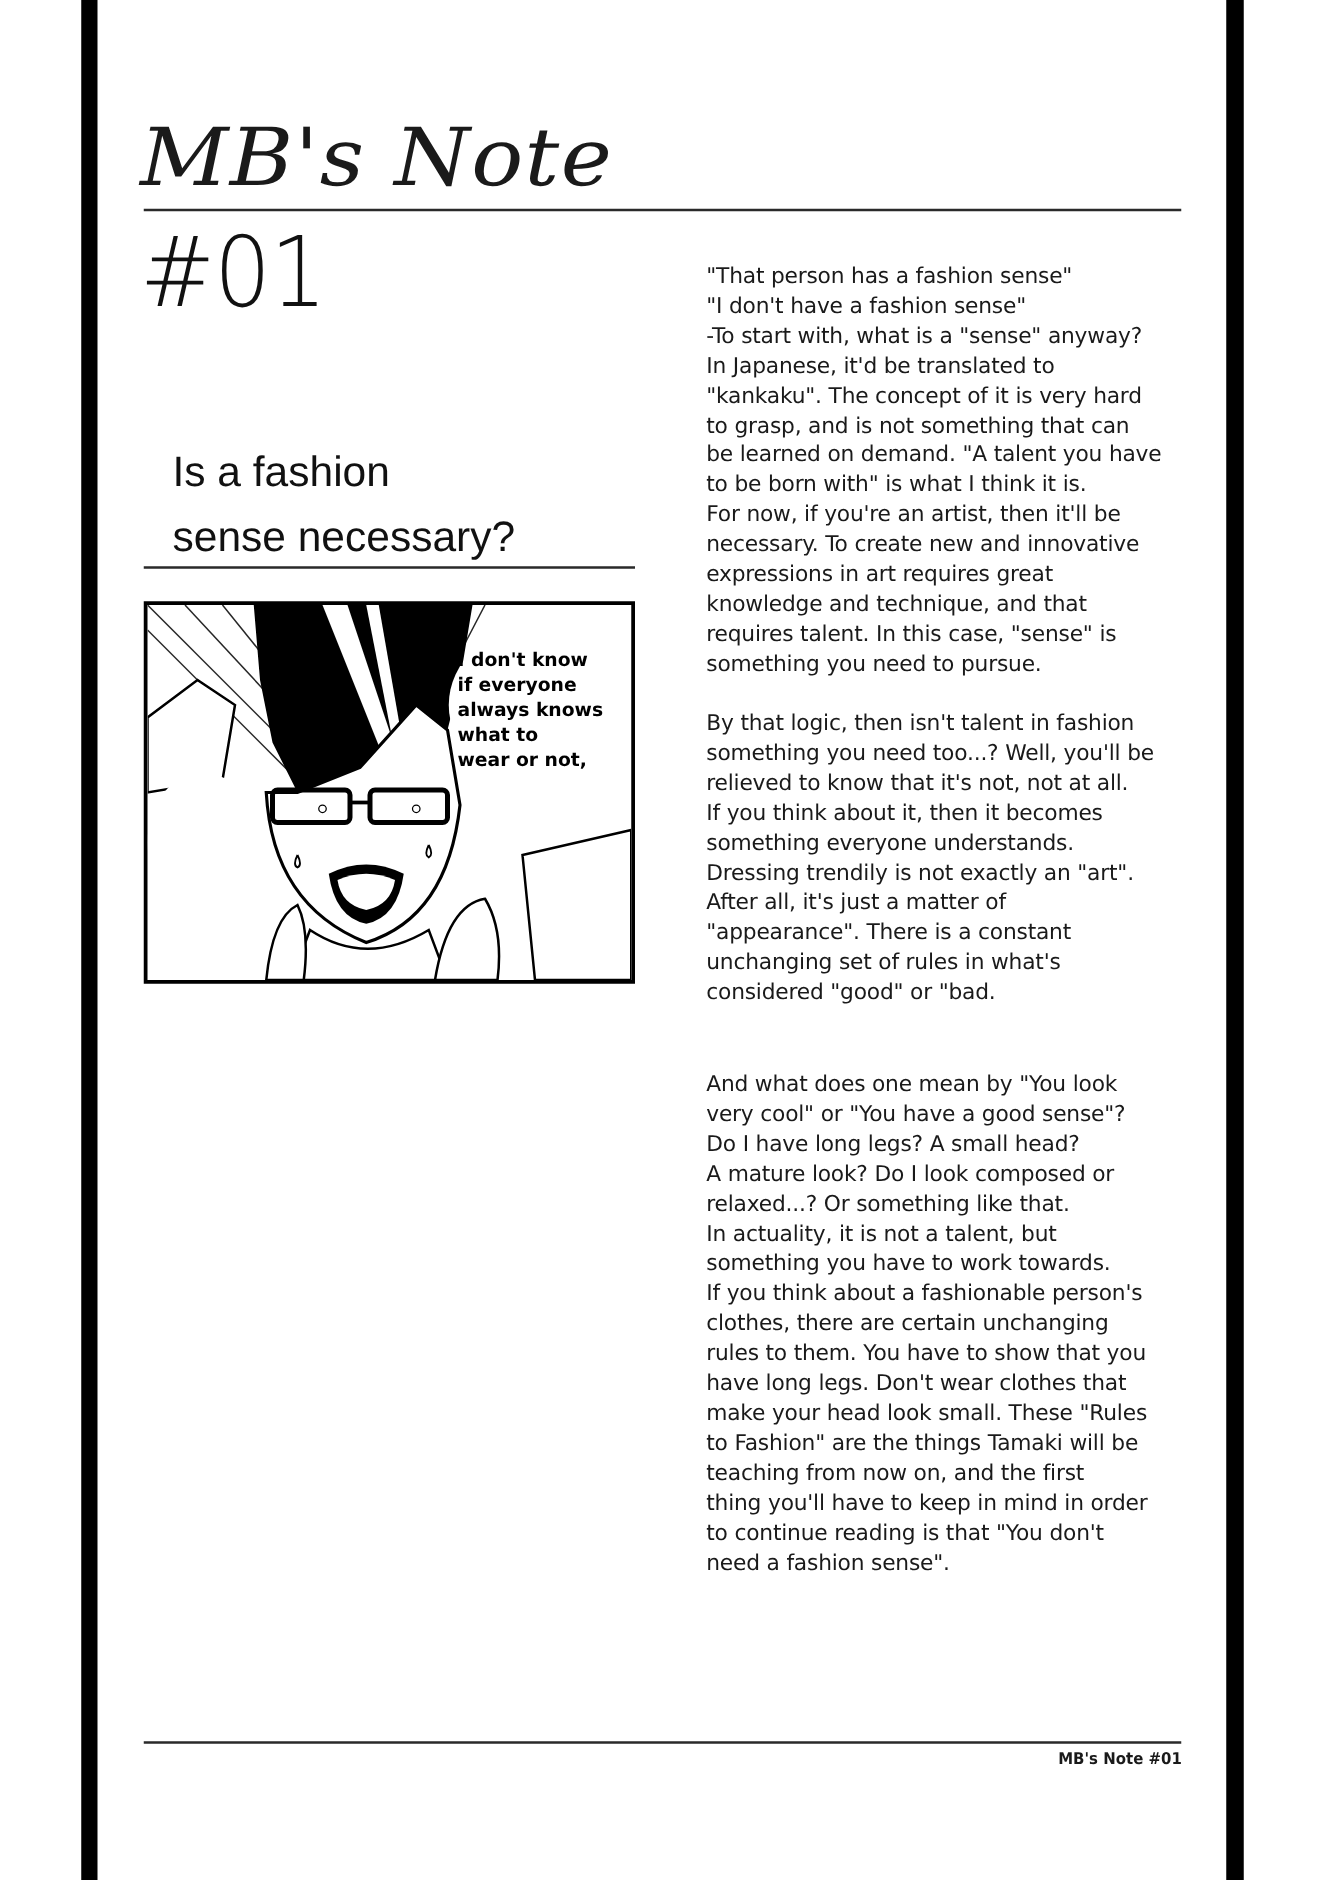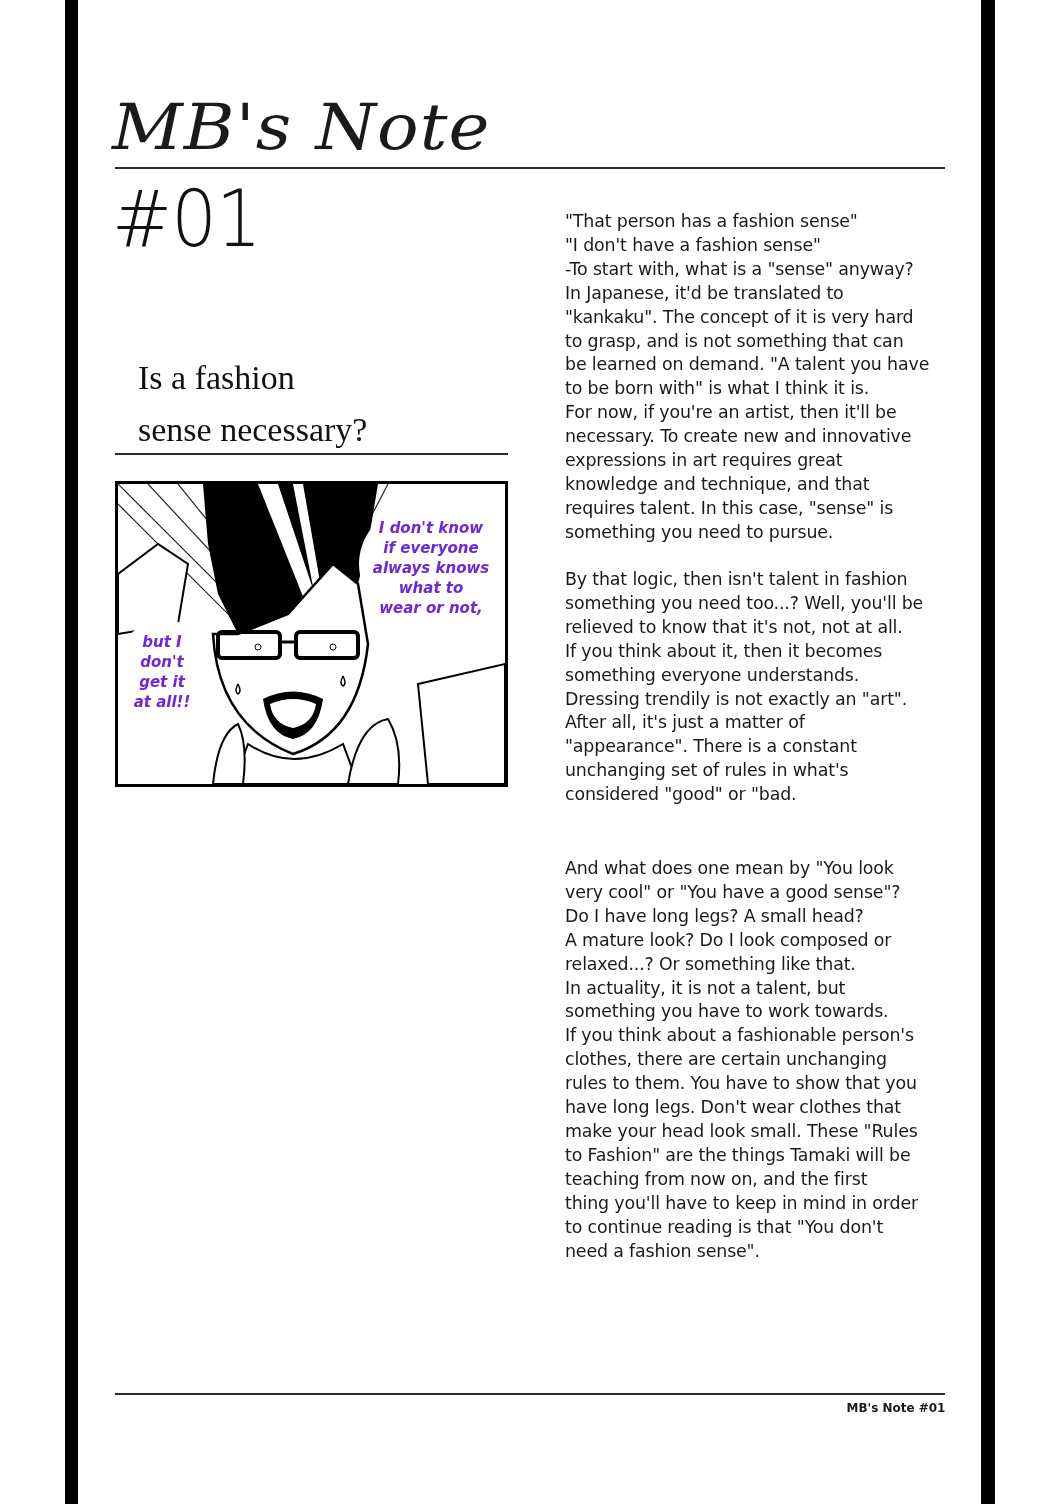--- a/index.html
+++ b/index.html
@@ -55,21 +55,21 @@
       line-height: 86px;
       color: #111111;
       letter-spacing: -1px;
       transform: scaleX(0.92);
       transform-origin: left center;
     }
     .question-heading {
       position: absolute;
       left: 138px;
       top: 352px;
-      font-family: Liberation Serif, serif;
+      font-family: Liberation Sans, sans-serif;
       font-size: 34px;
       line-height: 52px;
       color: #111111;
       white-space: pre-line;
     }
 
     .manga-panel {
       position: absolute;
       left: 115px;
       top: 481px;
@@ -82,26 +82,25 @@
     .manga-art {
       position: absolute;
       left: 0;
       top: 0;
       width: 387px;
       height: 300px;
     }
     .bubble-text {
       position: absolute;
       font-family: "DejaVu Sans", sans-serif;
-      font-style: italic;
       font-weight: bold;
       font-size: 15px;
       line-height: 20px;
-      text-align: center;
-      color: #6d28d9;
+      text-align: left;
+      color: #000000;
       white-space: pre-line;
     }
     .bubble-right {
       left: 248px;
       top: 34px;
       width: 130px;
     }
     .bubble-left {
       left: 2px;
       top: 148px;
@@ -189,24 +188,20 @@
     <path d="M300,200 L387,180 L387,300 L310,300 Z" fill="#fff" stroke="#000" stroke-width="2"></path>
 
     <ellipse cx="313" cy="80" rx="72" ry="64" fill="#fff"></ellipse>
     <ellipse cx="44" cy="190" rx="44" ry="56" fill="#fff"></ellipse>
   </svg>
   <div class="bubble-text bubble-right">I don't know
 if everyone
 always knows
 what to
 wear or not,</div>
-  <div class="bubble-text bubble-left">but I
-don't
-get it
-at all!!</div>
 </div>
 
 <div class="body-text" style="top:210px;">"That person has a fashion sense"
 "I don't have a fashion sense"
 -To start with, what is a "sense" anyway?
 In Japanese, it'd be translated to
 "kankaku". The concept of it is very hard
 to grasp, and is not something that can
 be learned on demand. "A talent you have
 to be born with" is what I think it is.

